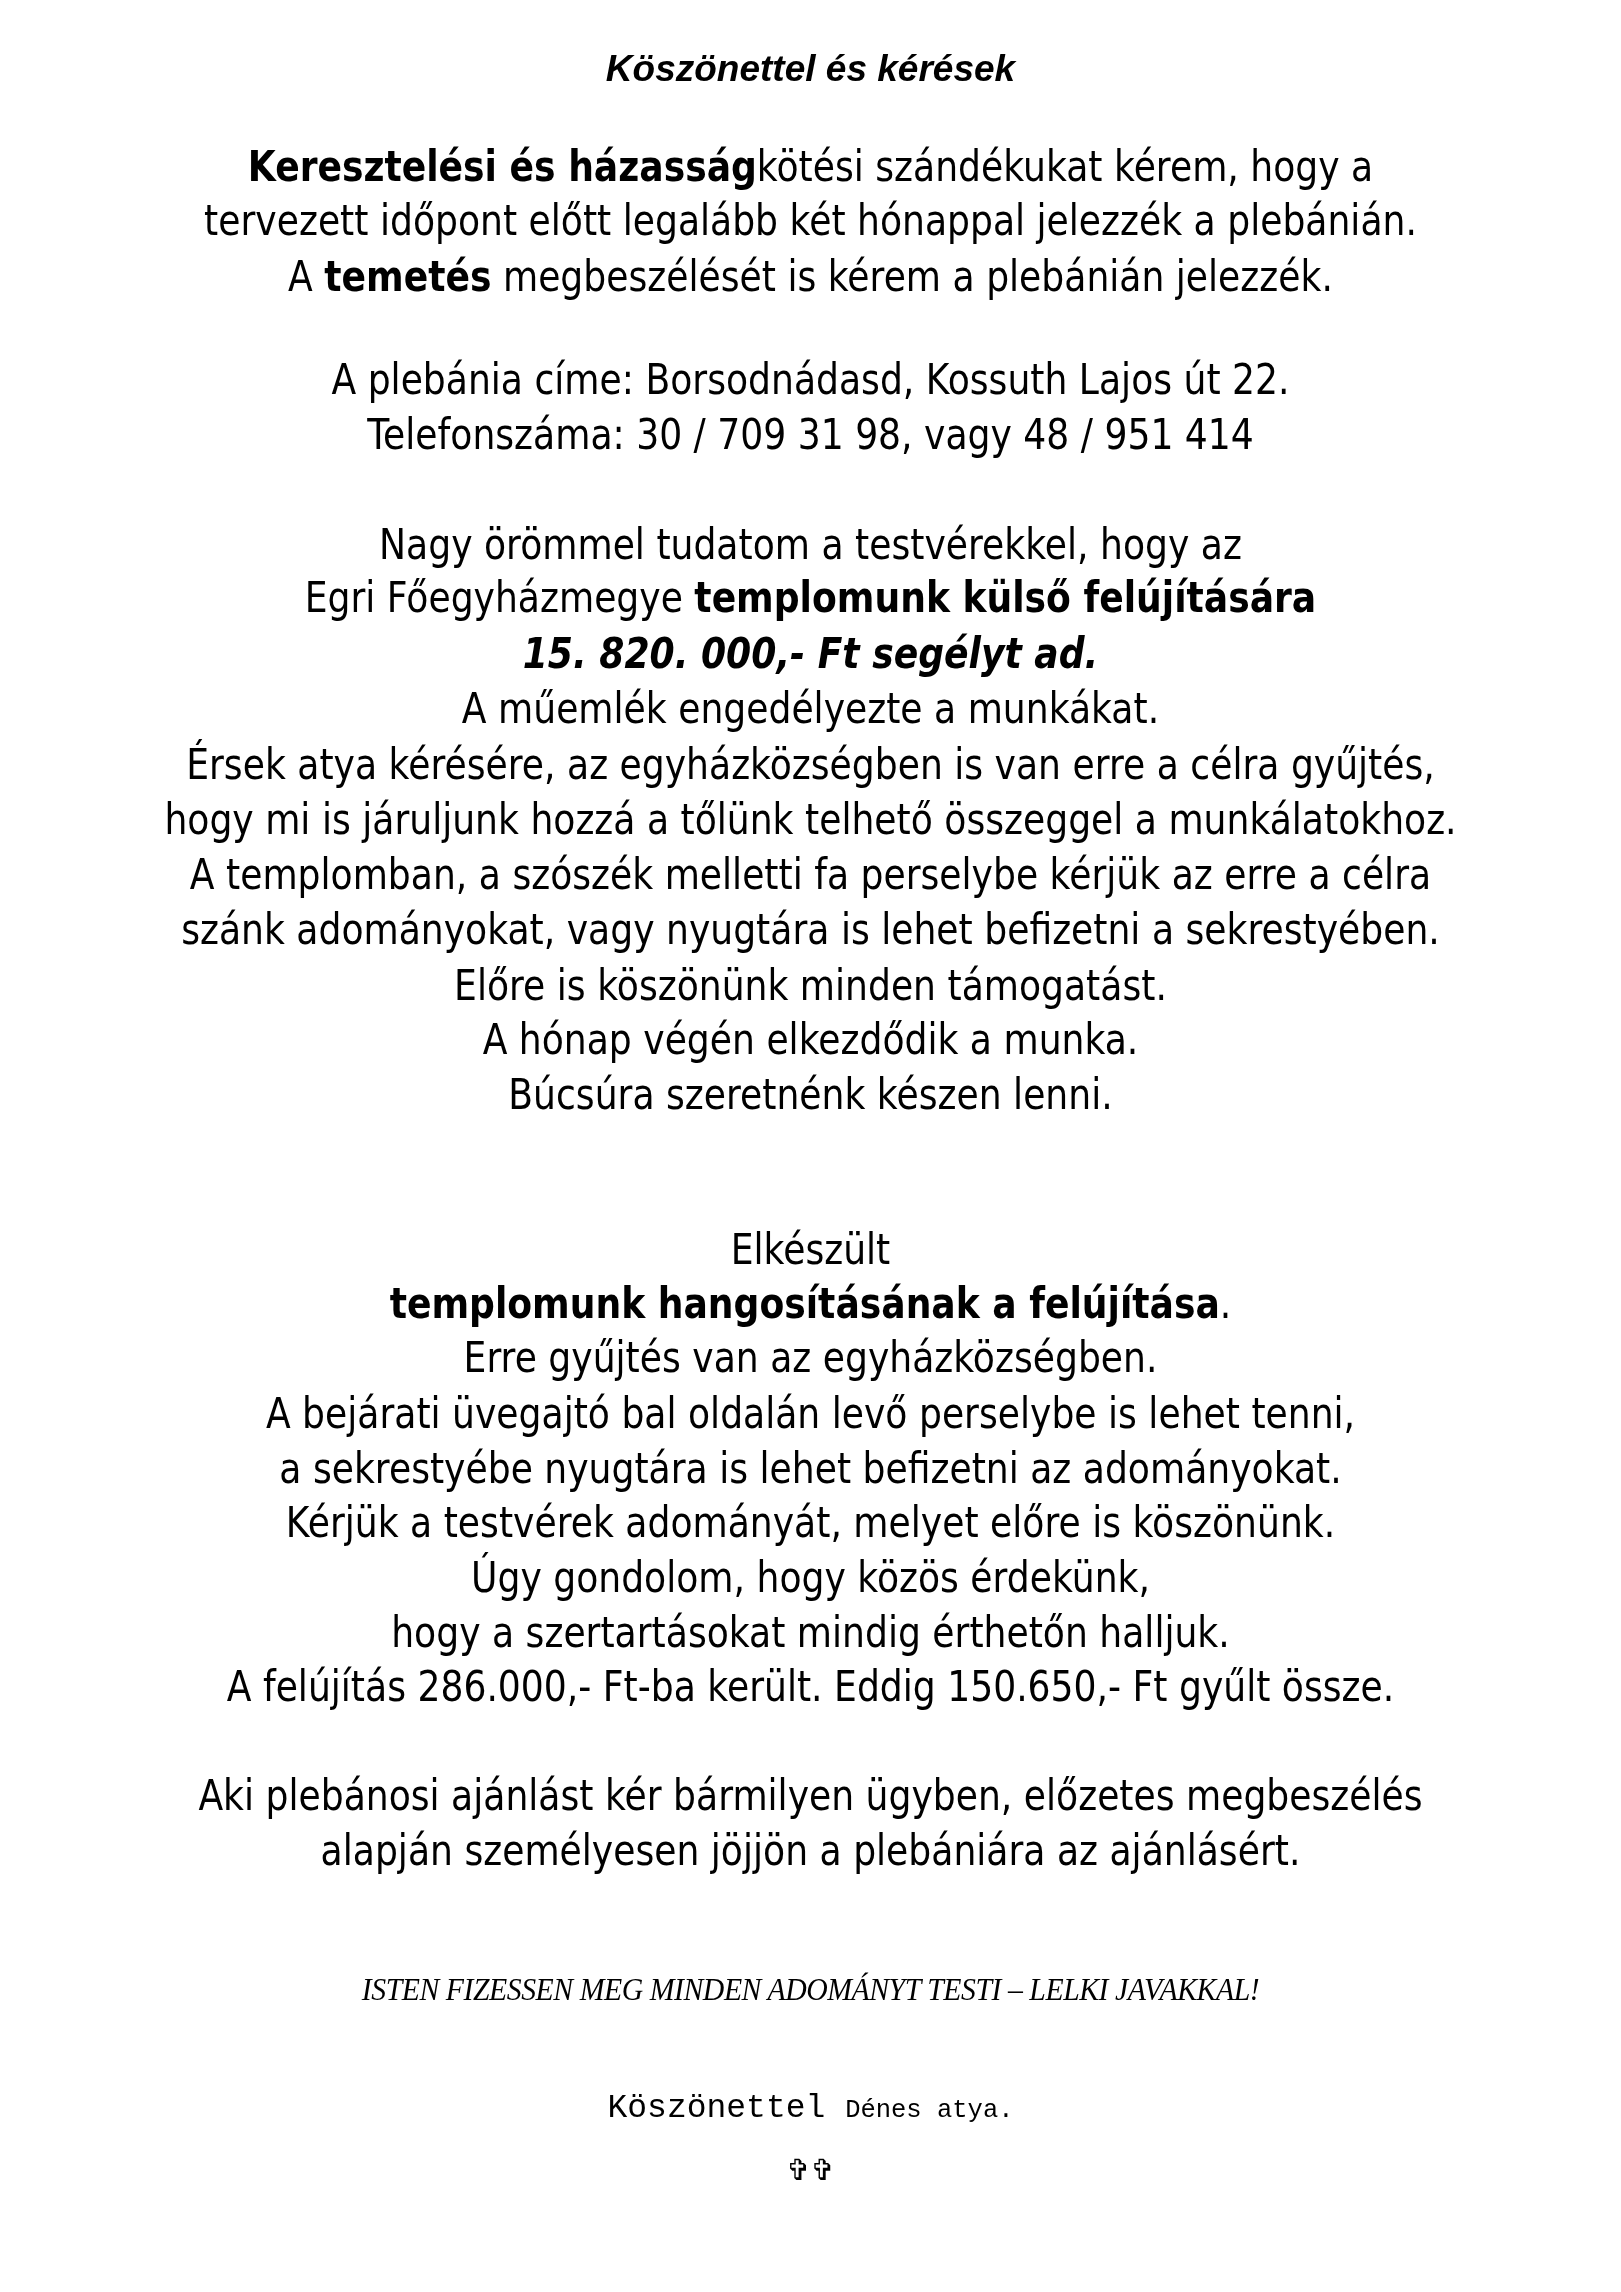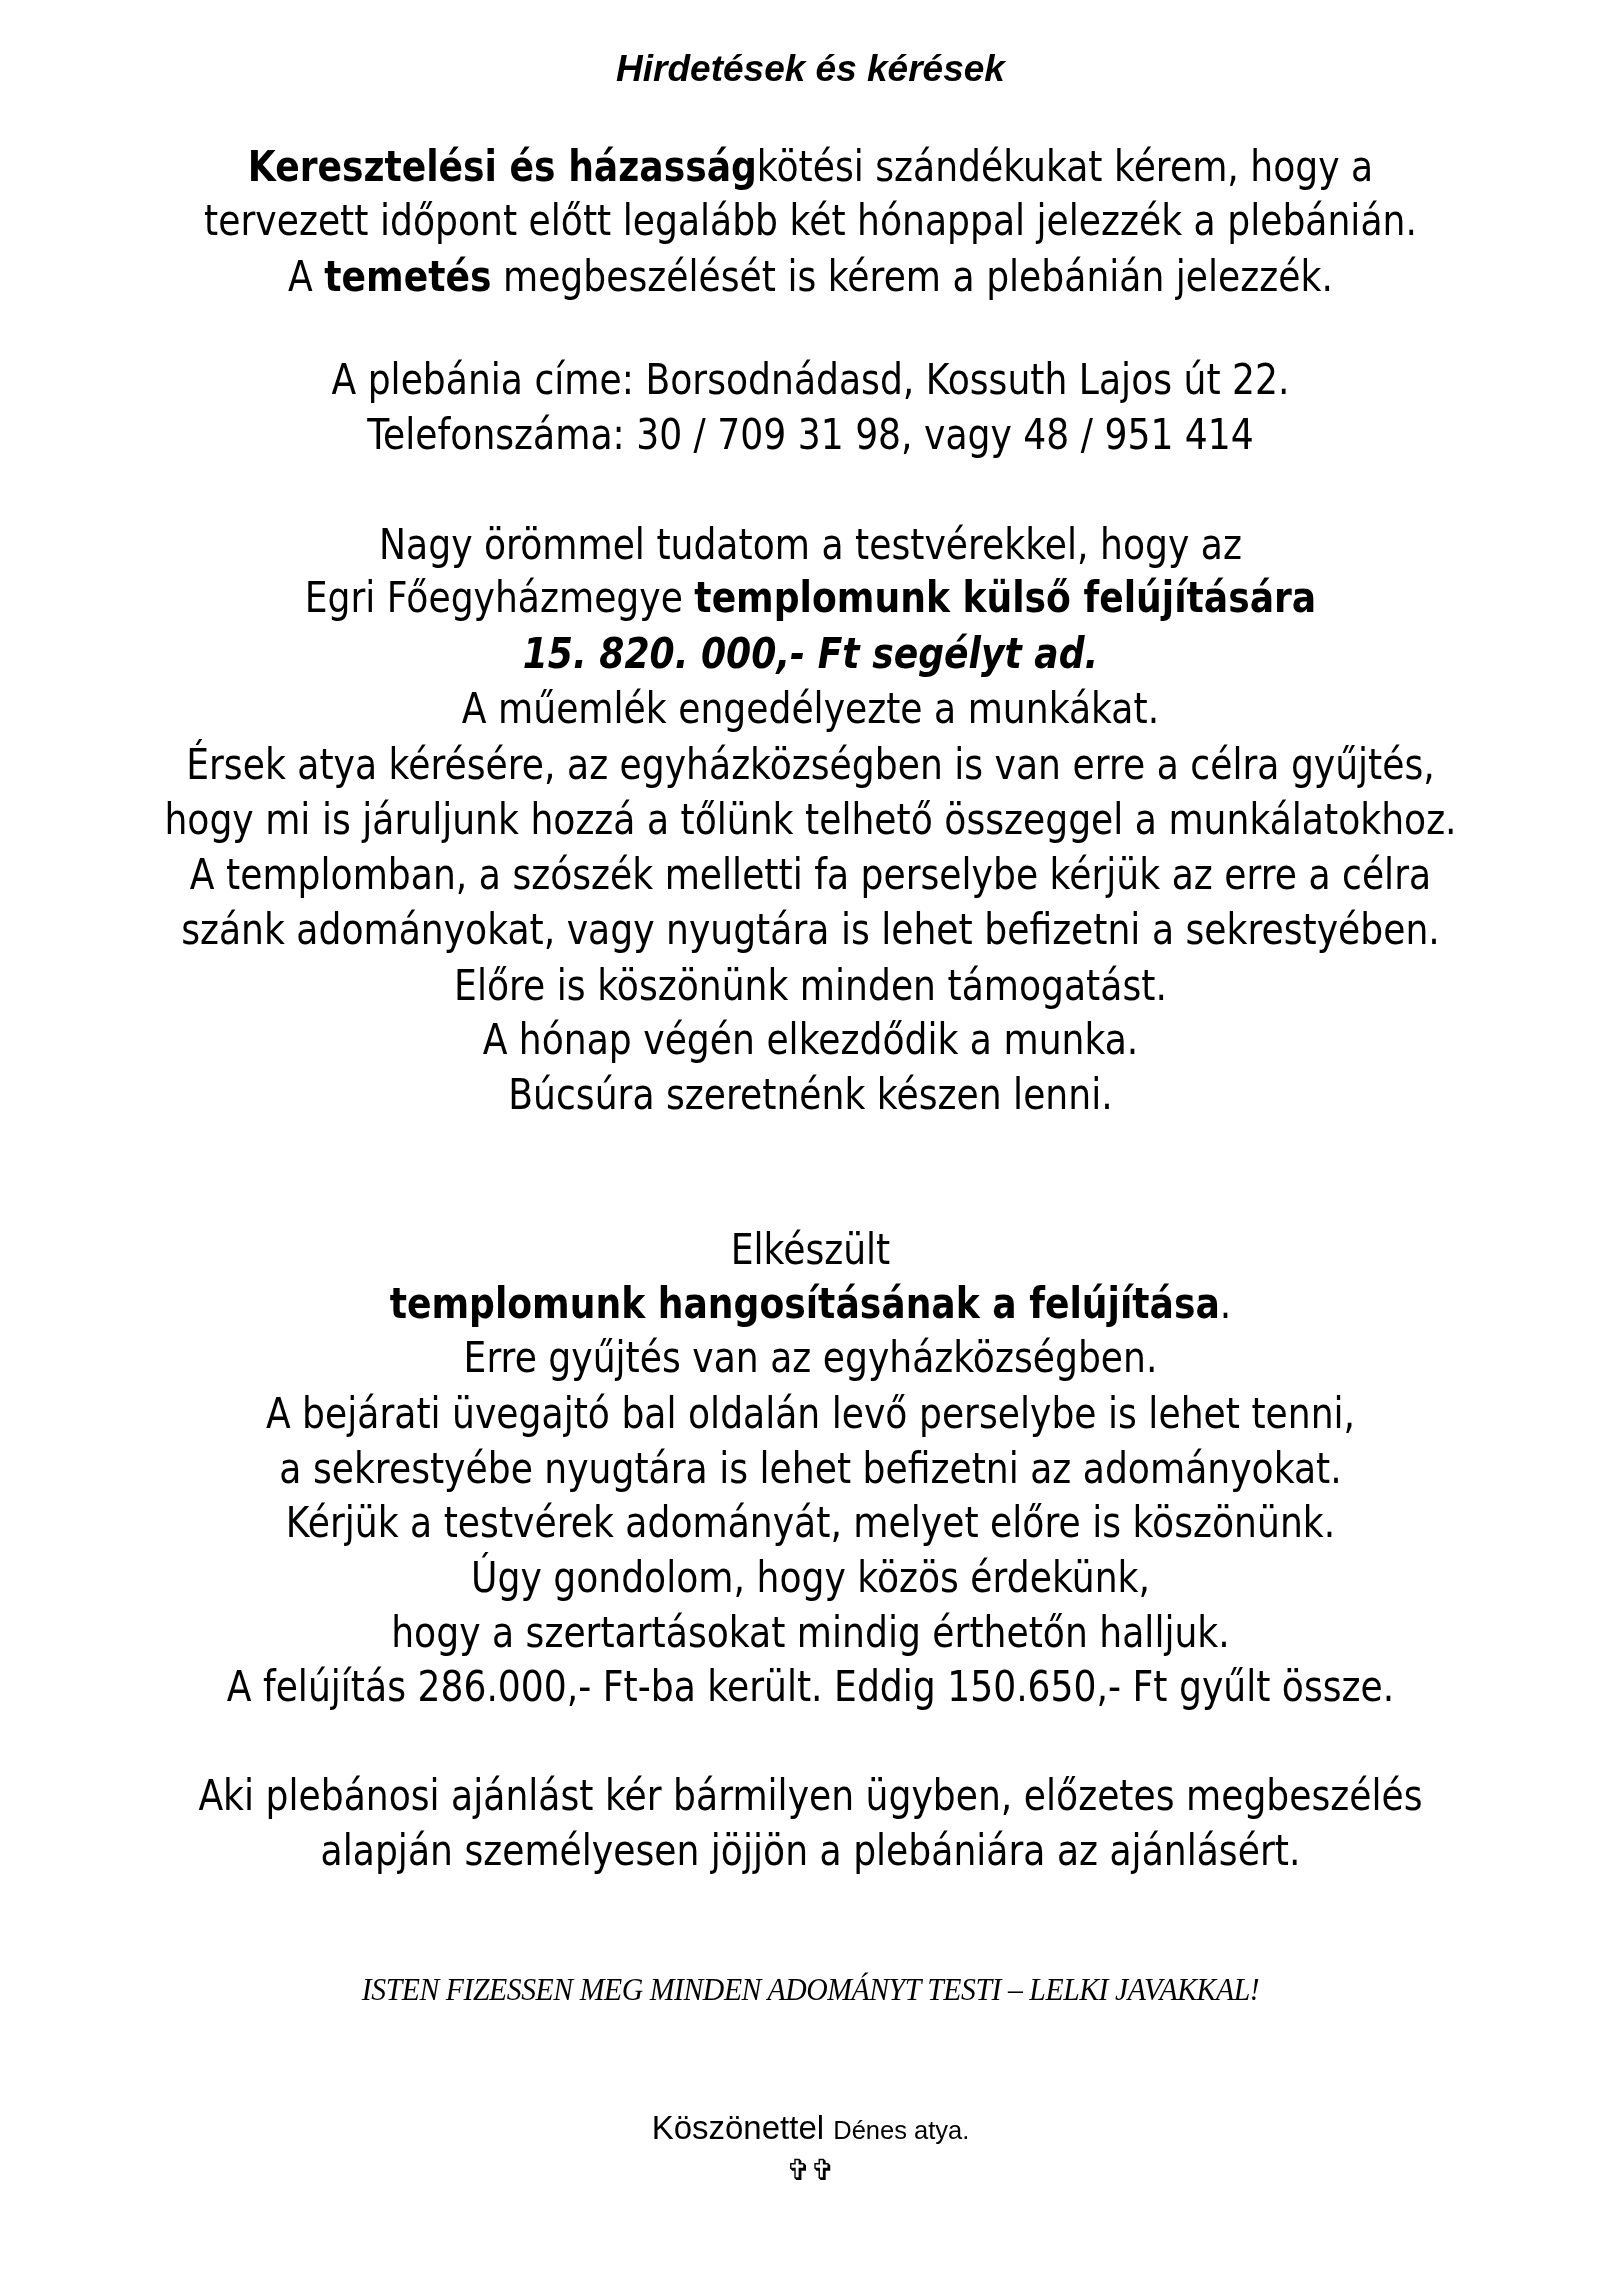--- a/index.html
+++ b/index.html
@@ -20,37 +20,36 @@
   }
   .b { font-weight: bold; }
   .bi { font-weight: bold; font-style: italic; }
   .motto {
     font-family: "Liberation Serif", serif;
     font-style: italic; font-size: 32px; line-height: 43px;
     letter-spacing: -0.5px;
     transform: scaleX(0.93);
   }
   .sign {
-    font-family: Liberation Sans, sans-serif;
-    font-size: 33px; line-height: 36px;
+    font-family: Liberation Mono, monospace;
+    font-size: 33px; line-height: 54px;
     transform: none;
-    margin-top: 28px;
   }
   .sign .small { font-size: 25.5px; }
   .crosses {
     font-family: "DejaVu Sans", sans-serif;
     font-size: 29px; line-height: 39px; transform: none;
   }
 </style>
 </head>
 <body>
 
 <div>
 
-  <div class="line title" style="top:44px">Hirdetések és kérések</div>
+  <div class="line title" style="top:44px">Köszönettel és kérések</div>
 
   <div class="line" style="top:139px"><span class="b">Keresztelési és házasság</span><span>kötési szándékukat kérem, hogy a</span></div>
   <div class="line" style="top:193px">tervezett időpont előtt legalább két hónappal jelezzék a plebánián.</div>
   <div class="line" style="top:249px"><span>A </span><span class="b">temetés</span><span> megbeszélését is kérem a plebánián jelezzék.</span></div>
 
   <div class="line" style="top:352px">A plebánia címe: Borsodnádasd, Kossuth Lajos út 22.</div>
   <div class="line" style="top:407px">Telefonszáma: 30 / 709 31 98, vagy 48 / 951 414</div>
 
   <div class="line" style="top:517px">Nagy örömmel tudatom a testvérekkel, hogy az</div>
   <div class="line" style="top:570px"><span>Egri Főegyházmegye </span><span class="b">templomunk külső felújítására</span></div>

